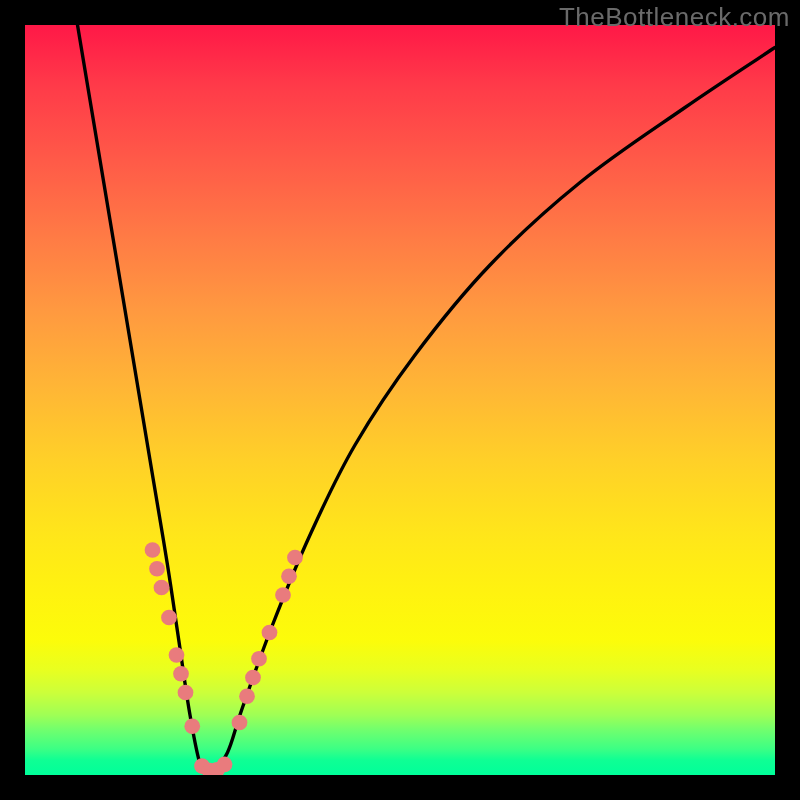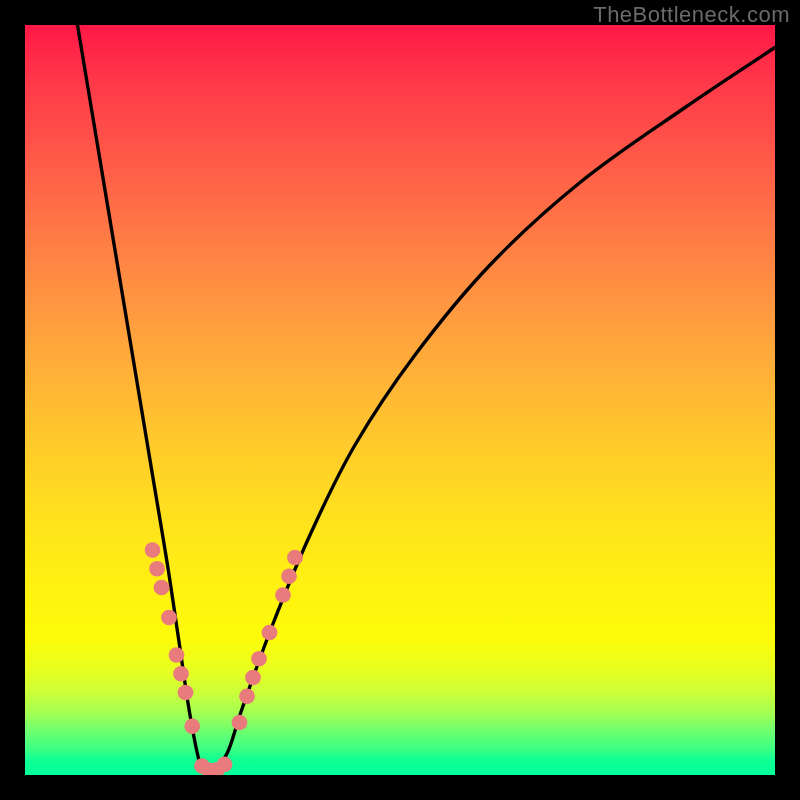--- a/index.html
+++ b/index.html
@@ -15,21 +15,21 @@
     position: relative;
     width: 800px;
     height: 800px;
     background: #000;
   }
   .watermark {
     position: absolute;
     top: 2px;
     right: 10px;
     color: #6a6a6a;
-    font-size: 22px;
+    font-size: 26px;
     font-weight: 500;
     letter-spacing: 0.5px;
     z-index: 10;
   }
   .plot {
     position: absolute;
     left: 25px;
     top: 25px;
     width: 750px;
     height: 750px;

